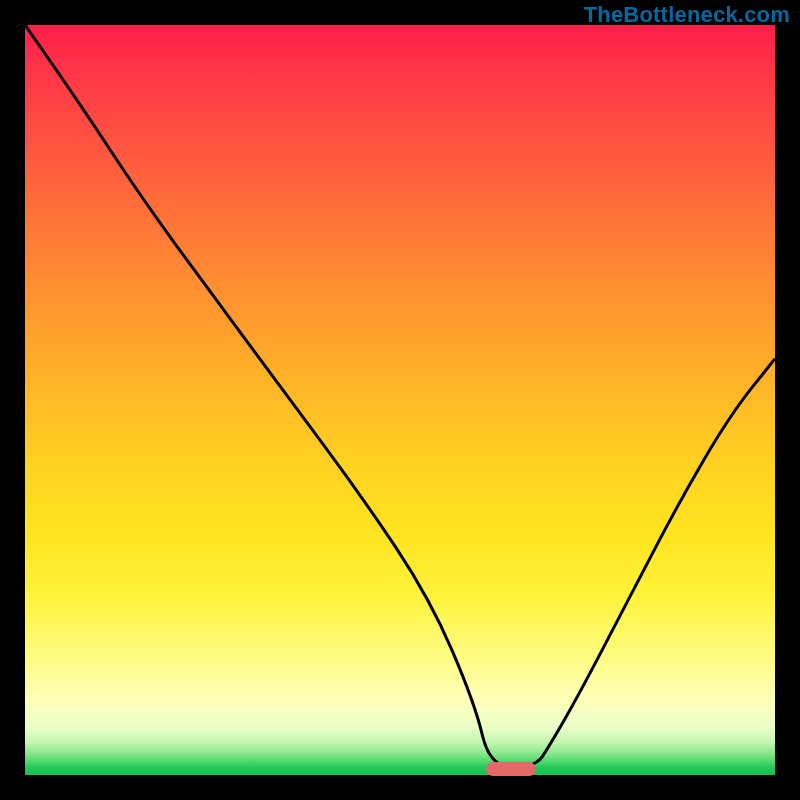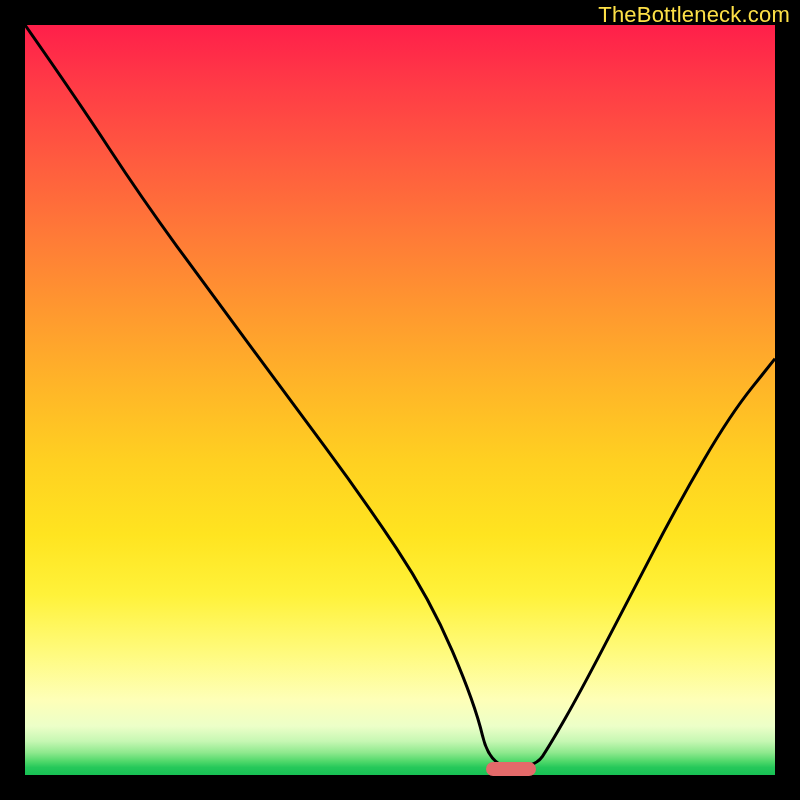--- a/index.html
+++ b/index.html
@@ -14,23 +14,23 @@
   .frame {
     position: relative;
     width: 800px;
     height: 800px;
     background: #000;
   }
   .watermark {
     position: absolute;
     top: 2px;
     right: 10px;
-    color: #fde047;
+    color: #0369a1;
     font-size: 22px;
-    font-weight: 400;
+    font-weight: 700;
     letter-spacing: 0.2px;
     z-index: 5;
   }
   .plot {
     position: absolute;
     left: 25px;
     top: 25px;
     width: 750px;
     height: 750px;
   }

